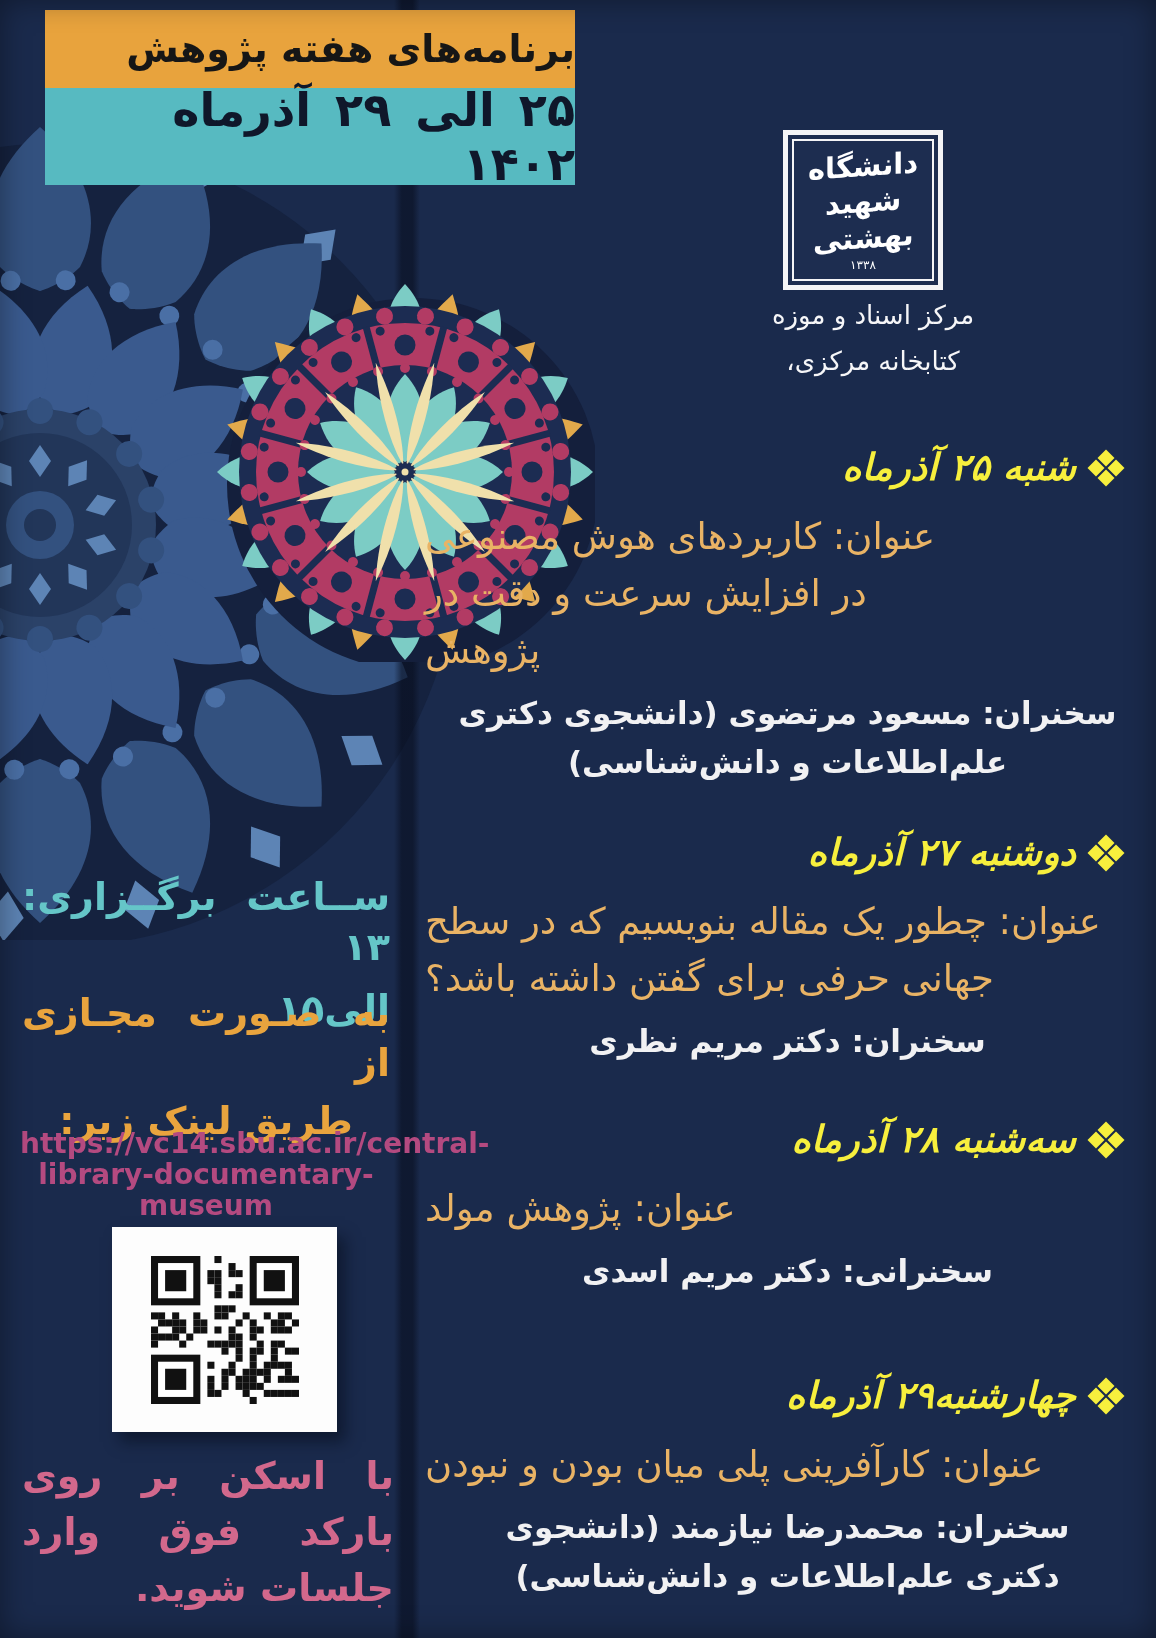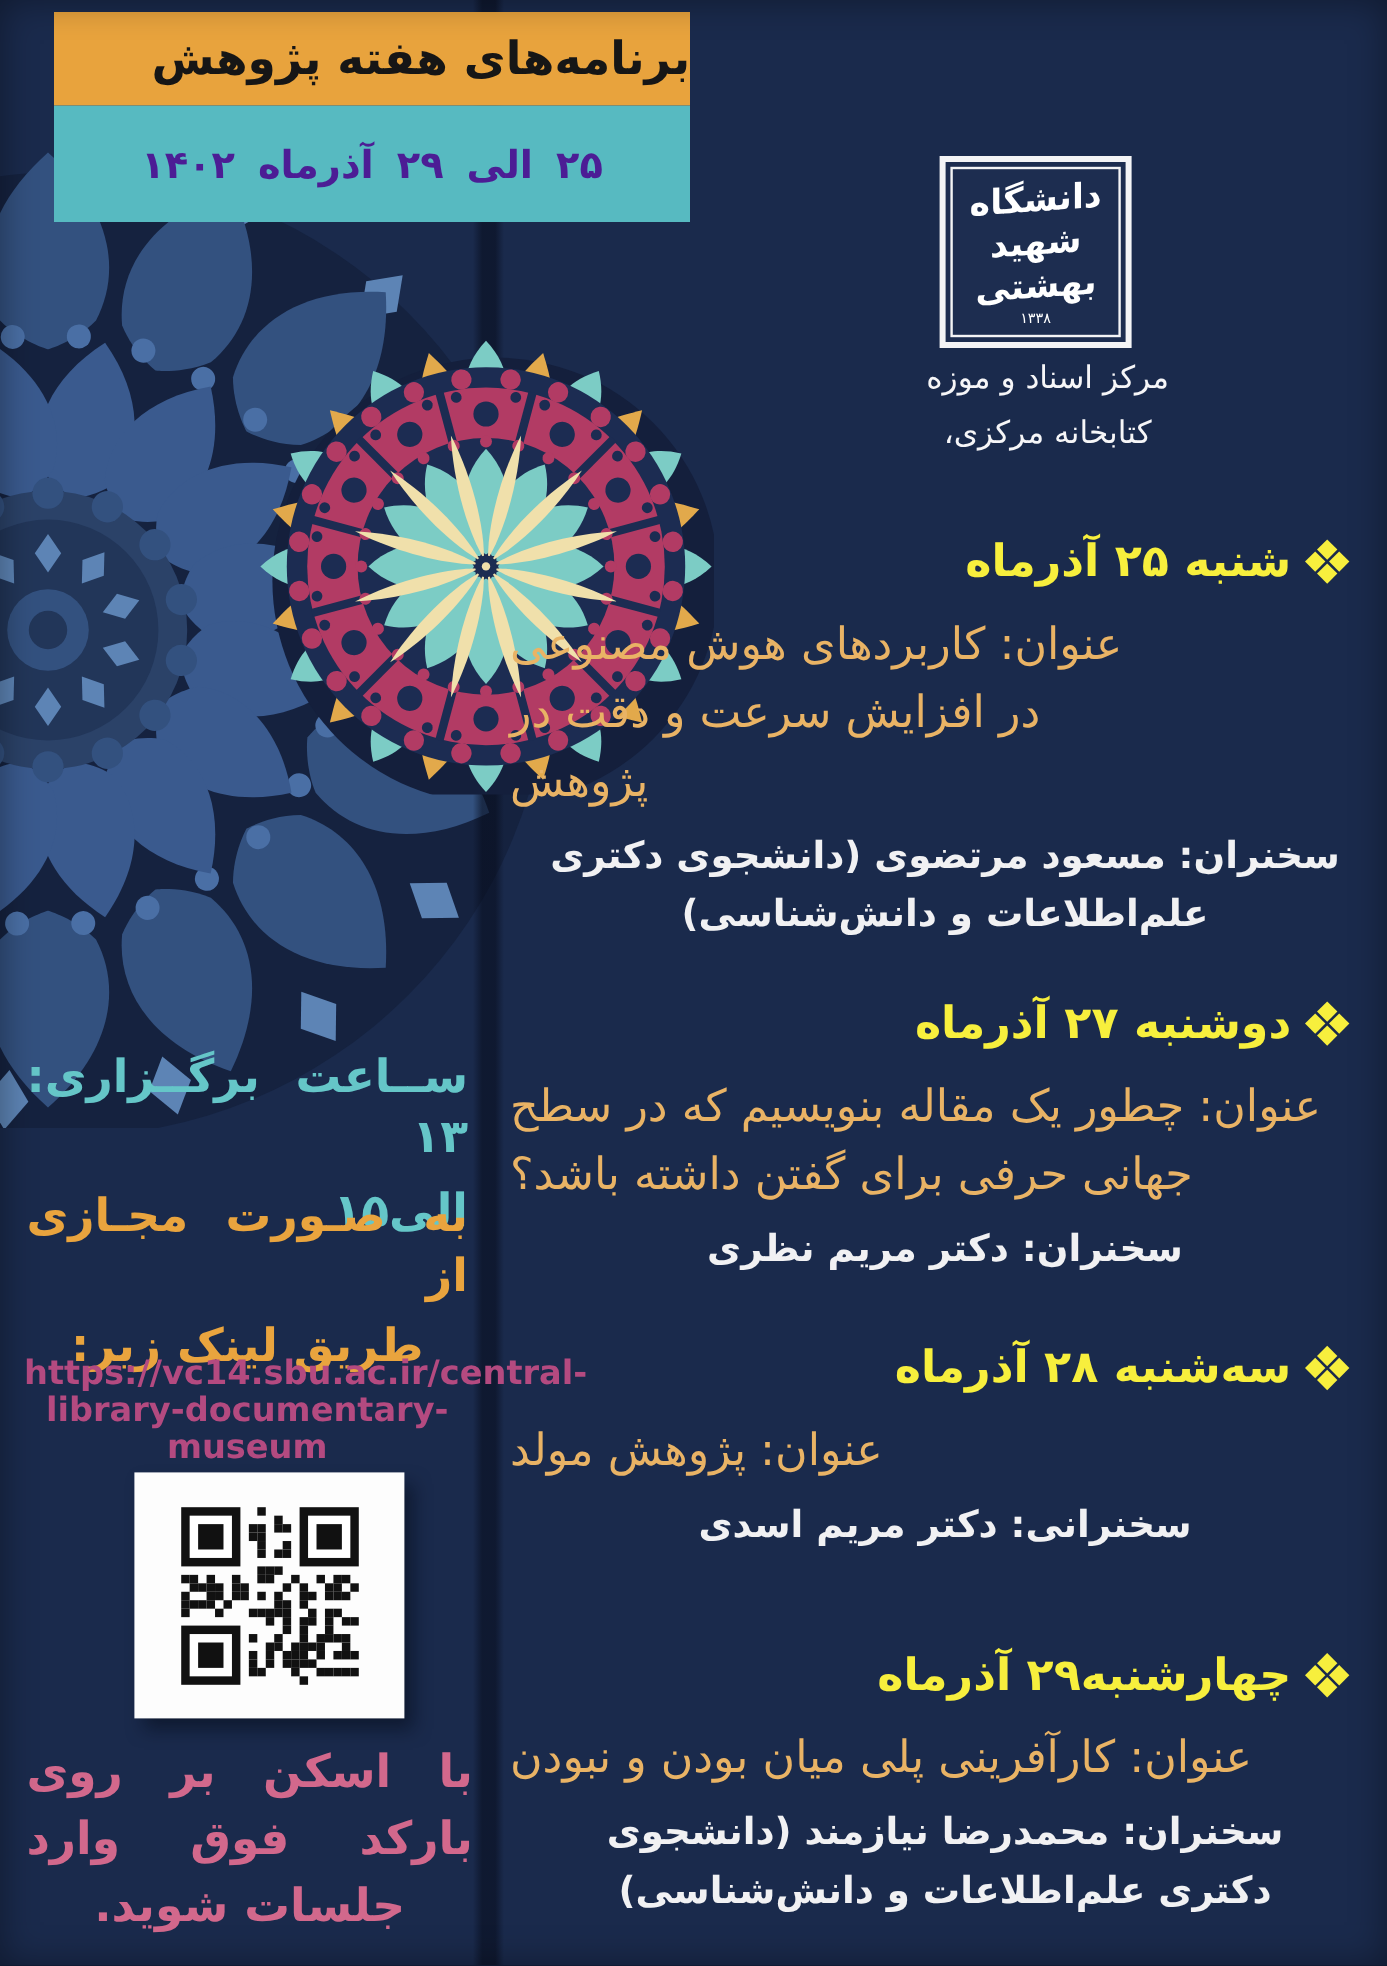--- a/index.html
+++ b/index.html
@@ -13,36 +13,36 @@
   .layer3{position:absolute;z-index:3;}
   .content{position:absolute;z-index:5;}
   
   .fold{left:394px;top:0;width:26px;height:1638px;
     background:linear-gradient(90deg,rgba(6,11,26,0) 0%,rgba(6,11,26,.55) 30%,rgba(6,11,26,.55) 72%,rgba(6,11,26,0) 100%);}
   
   .banner-title{left:45px;top:10px;width:530px;height:78px;background:#e8a33d;
     display:flex;align-items:center;justify-content:flex-start;color:#161616;
     font-size:38px;font-weight:bold;direction:rtl;}
   .banner-date{left:45px;top:88px;width:530px;height:97px;background:#57bac1;
-    display:flex;align-items:center;justify-content:center;color:#4c1d95;
-    font-size:32px;font-weight:bold;direction:rtl;word-spacing:8px;}
+    display:flex;align-items:center;justify-content:center;color:#0f172a;
+    font-size:46px;font-weight:bold;direction:rtl;word-spacing:8px;}
   
   .logo-box{left:783px;top:130px;width:160px;height:160px;border:5px solid #f4f4f6;
     box-sizing:border-box;background:#1d2d50;}
   .logo-inner{position:absolute;inset:4px;border:2px solid #f4f4f6;
     display:flex;flex-direction:column;align-items:center;justify-content:center;
     color:#fff;direction:rtl;text-align:center;}
   .logo-inner .ln{font-size:29px;font-weight:bold;line-height:36px;transform:skewY(-4deg);}
   .logo-inner .yr{font-size:12px;margin-top:2px;letter-spacing:1px;}
   .logo-caption{left:748px;top:292px;width:250px;color:#f6f6f8;direction:rtl;
     text-align:center;font-size:26px;line-height:46px;}
   
   .event{position:absolute;right:6px;width:725px;direction:rtl;}
   .event-day{color:#f7ef3d;font-size:37px;font-weight:bold;line-height:44px;
-    text-align:right;padding-left:0;padding-right:28px;white-space:nowrap;}
+    text-align:right;padding-left:0;padding-right:28px;white-space:nowrap;font-style:italic;}
   .bullet{display:inline-block;width:32px;height:32px;position:relative;
     margin-left:14px;vertical-align:-4px;}
   .bullet i{position:absolute;width:12px;height:12px;background:#f7ef3d;transform:rotate(45deg);}
   .bullet i:nth-child(1){left:10px;top:0;}
   .bullet i:nth-child(2){left:0;top:10px;}
   .bullet i:nth-child(3){left:20px;top:10px;}
   .bullet i:nth-child(4){left:10px;top:20px;}
   .event-title{color:#e9b365;font-size:37px;font-weight:normal;line-height:57px;
     text-align:left;margin-top:18px;}
   .event-speaker{color:#f1f1f3;font-size:31px;font-weight:bold;line-height:49px;
@@ -53,21 +53,21 @@
   .mode-block{left:22px;top:988px;width:368px;direction:rtl;color:#e9a43e;
     font-size:38px;font-weight:bold;line-height:50px;}
   .just{text-align:justify;text-align-last:justify;}
   .cent{text-align:center;margin-top:8px;}
   .url-block{left:20px;top:1128px;width:372px;text-align:center;color:#b44a80;
     font-size:28px;font-weight:bold;line-height:31px;direction:ltr;}
   .qr-box{left:112px;top:1227px;width:225px;height:205px;background:#fdfdfd;
     box-shadow:8px 10px 14px rgba(4,9,22,.5);display:flex;align-items:center;justify-content:center;}
   .note-block{left:22px;top:1448px;width:372px;direction:rtl;color:#d2688c;
     font-size:38px;font-weight:bold;line-height:56px;}
-  .note-block .last{text-align:center;}
+  .note-block .last{text-align:right;}
   .blue-mandala{left:-375px;top:110px;width:830px;height:830px;}
   .color-mandala{left:215px;top:282px;width:380px;height:380px;}
 </style>
 </head>
 <body>
 
 <div class="poster">
 
   <div class="layer1 blue-mandala"><svg width="830" height="830" viewBox="-415 -415 830 830">
         <defs>

